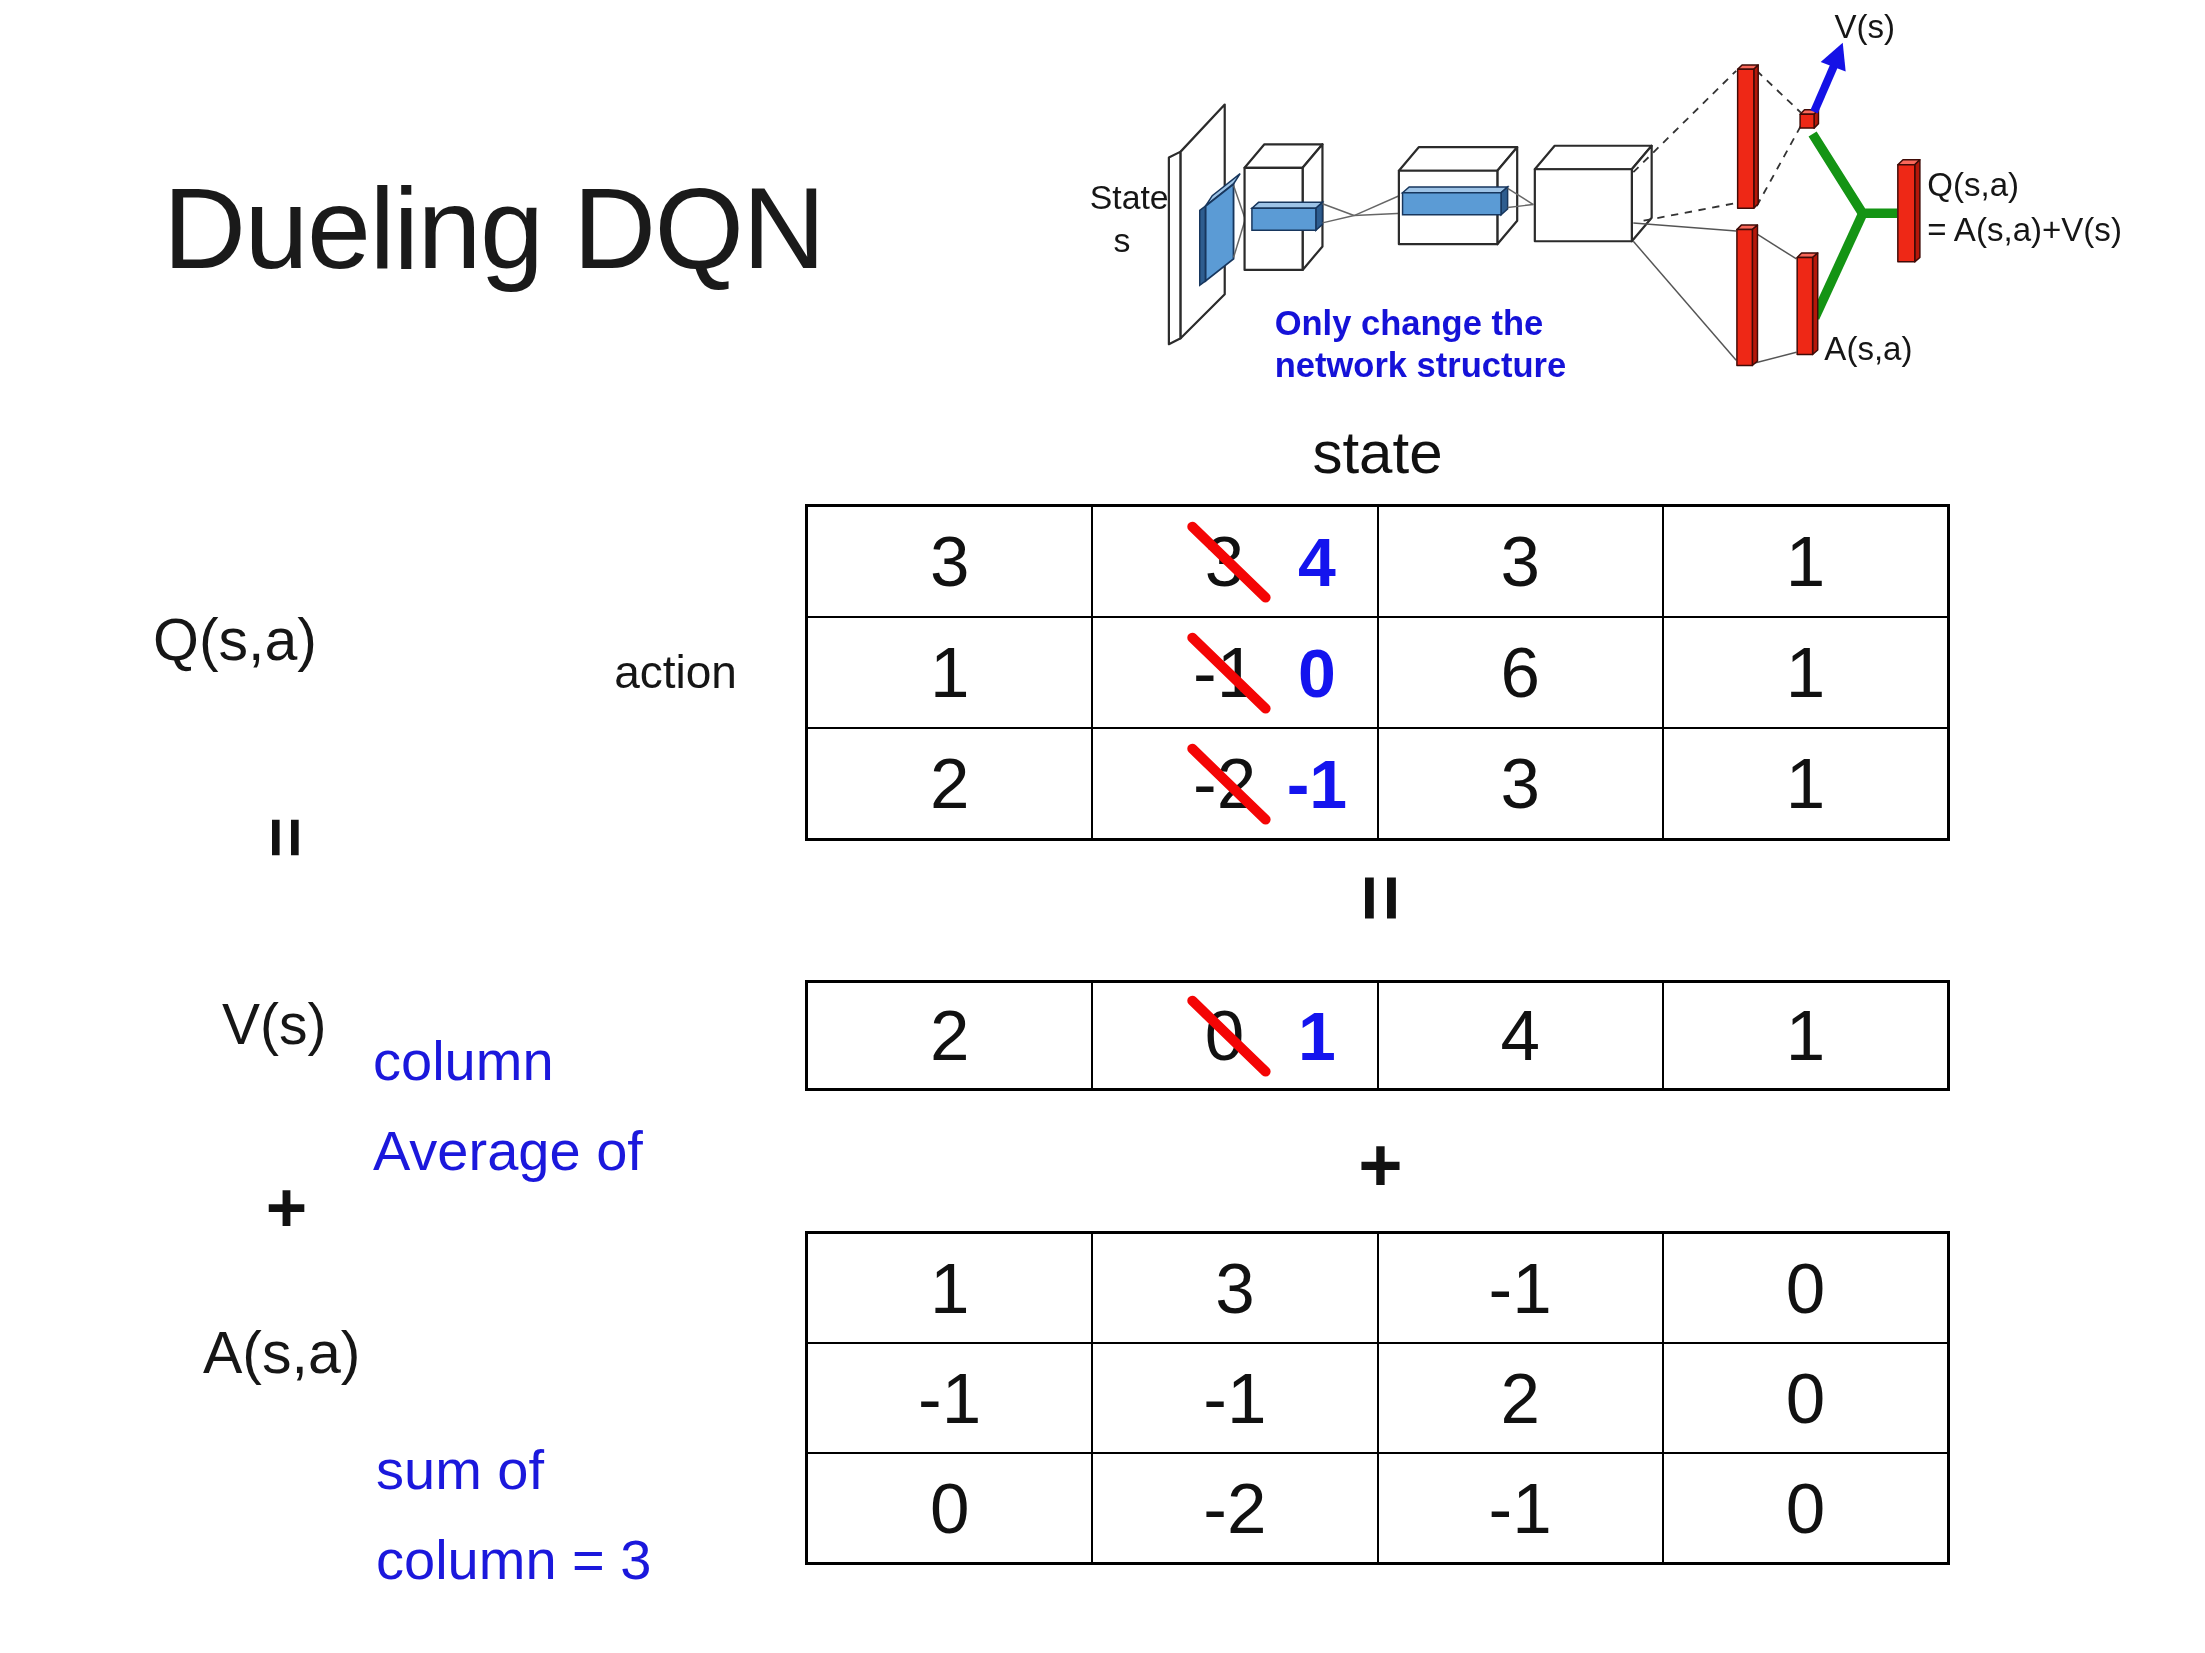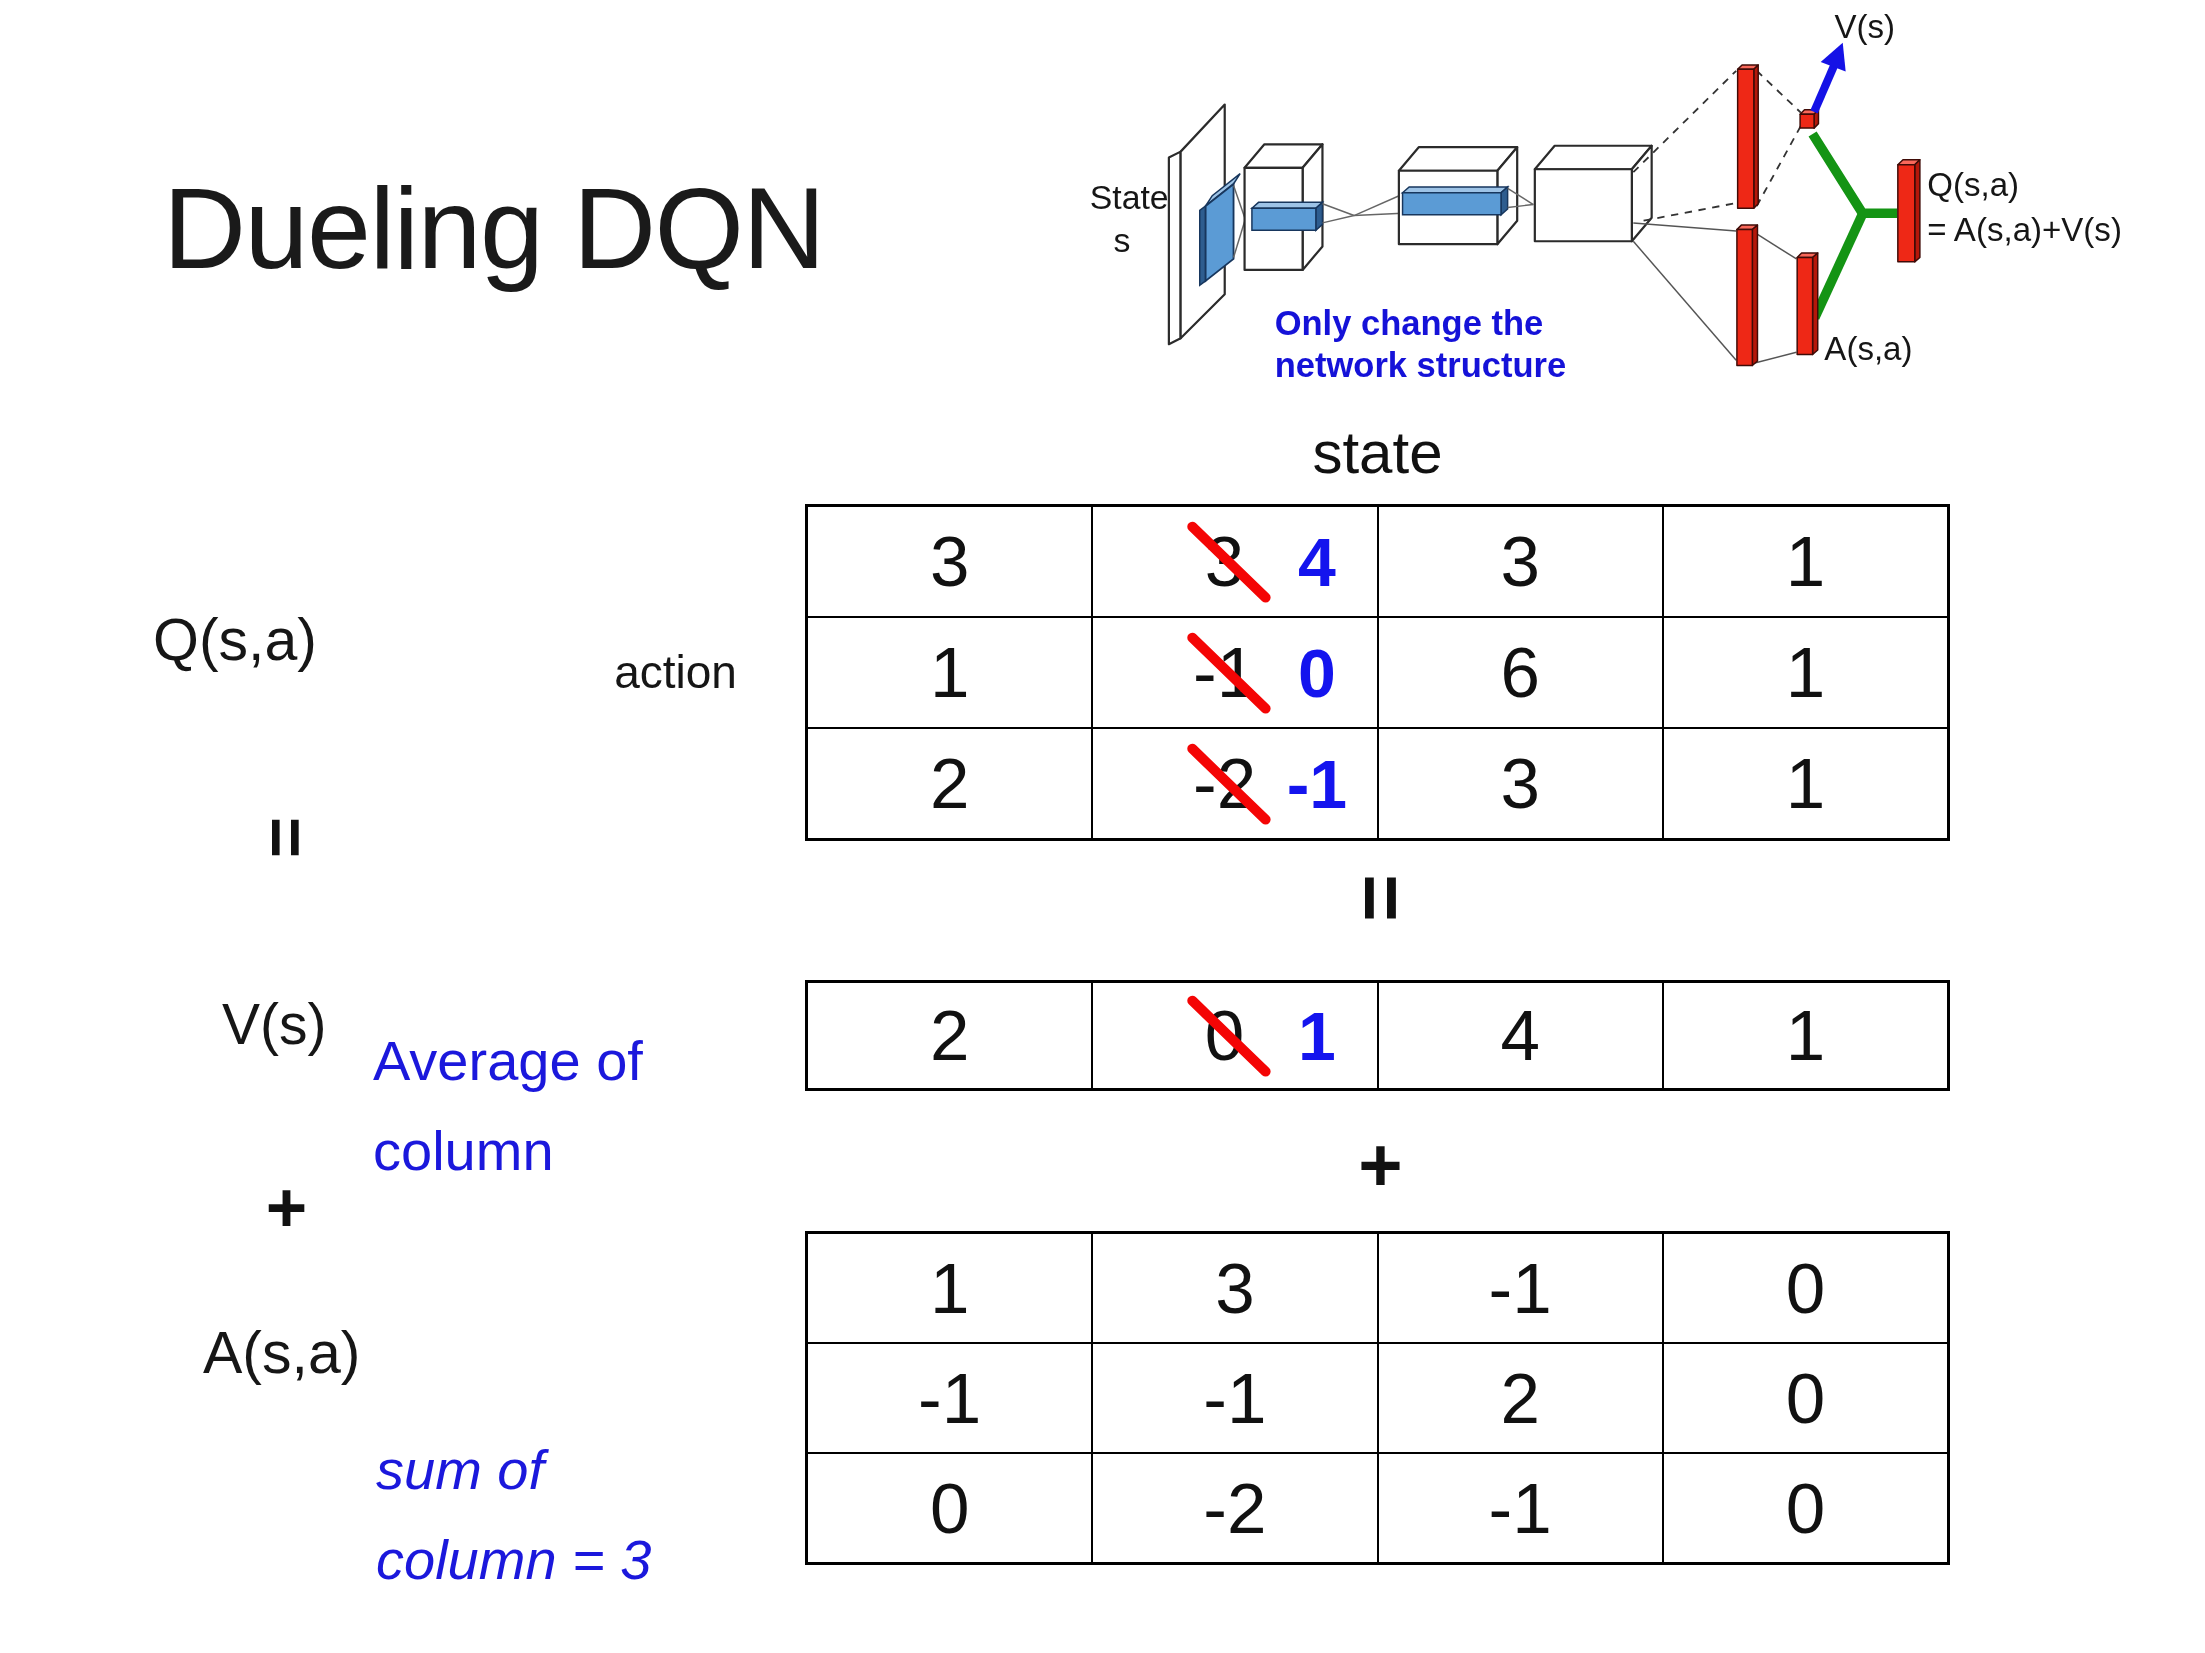--- a/index.html
+++ b/index.html
@@ -28,21 +28,21 @@
   #eq-center{left:1329px;top:853px;width:103px;height:90px;font-size:82px;font-weight:700;}
   #plus-center{left:1329px;top:1119px;width:103px;height:90px;font-size:76px;font-weight:600;}
   #eq-left{left:238px;top:794px;width:97px;height:87px;font-size:71px;font-weight:700;}
   #plus-left{left:241px;top:1166px;width:91px;height:82px;font-size:71px;font-weight:600;}
   #q-label{position:absolute;left:153px;top:606px;font-size:59px;}
   #action-label{position:absolute;left:572px;top:645px;width:207px;text-align:center;font-size:46px;}
   #v-label{position:absolute;left:222px;top:991px;font-size:57px;}
   #a-label{position:absolute;left:203px;top:1319px;font-size:59px;}
   .blue-note{position:absolute;color:#1b18dc;font-size:56px;line-height:1.6;white-space:nowrap;}
   #avg-note{left:373px;top:1016px;}
-  #sum-note{left:376px;top:1425px;font-style:italic;}
+  #sum-note{left:376px;top:1425px;}
   #diagram{position:absolute;left:1066px;top:0;width:1139px;height:412px;}
   svg text{font-family:"Liberation Sans",sans-serif;}
 </style>
 </head>
 <body>
 
 <div id="canvas">
 
   <div id="title">Dueling DQN</div>
 
@@ -212,22 +212,22 @@
 
   <div id="eq-left" class="sym-wrap">
     <span class="rot">=</span>
   </div>
   <div id="eq-center" class="sym-wrap">
     <span class="rot">=</span>
   </div>
 
   <div id="v-label">V(s)</div>
   <div id="avg-note" class="blue-note">
+    <div>column</div>
     <div>Average of</div>
-    <div>column</div>
   </div>
 
   <div id="tbl-v" class="tbl">
     <div class="cell">
         <span class="old">2</span>
       </div>
     <div class="cell struck">
       <span class="old">0</span>
       <div class="strike"></div>
       <span class="new">1</span>

